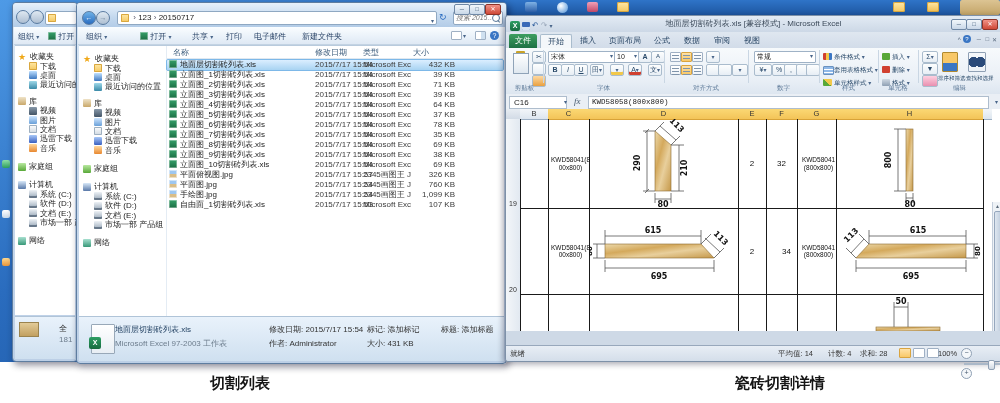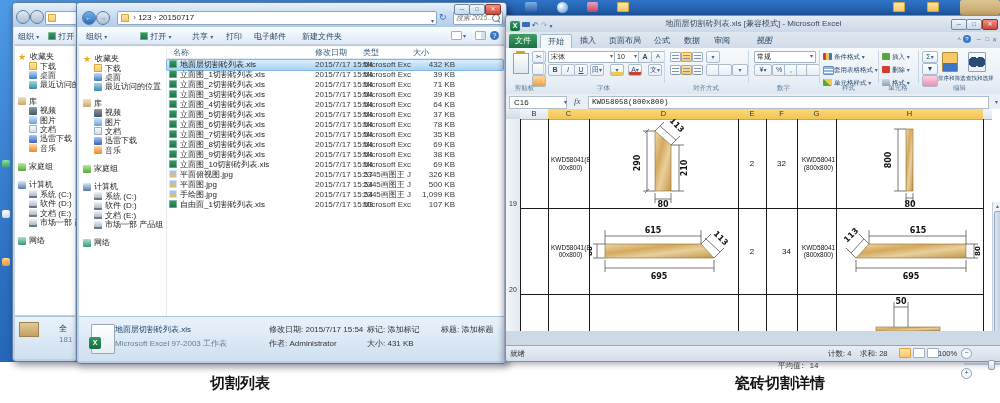--- a/index.html
+++ b/index.html
@@ -460,21 +460,21 @@
               <span class="fn">平面俯视图.jpg</span>
               <span class="fd">2015/7/17 15:57</span>
               <span class="ft">2345画图王 JPG ...</span>
               <span class="fs">326 KB</span>
             </div>
           <div class="frow" style="top:120px;">
               <span class="fic j"></span>
               <span class="fn">平面图.jpg</span>
               <span class="fd">2015/7/17 15:54</span>
               <span class="ft">2345画图王 JPG ...</span>
-              <span class="fs">500 KB</span>
+              <span class="fs">760 KB</span>
             </div>
           <div class="frow" style="top:130px;">
               <span class="fic j"></span>
               <span class="fn">手绘图.jpg</span>
               <span class="fd">2015/7/17 15:54</span>
               <span class="ft">2345画图王 JPG ...</span>
               <span class="fs">1,099 KB</span>
             </div>
           <div class="frow" style="top:140px;">
               <span class="fic x"></span>
@@ -517,21 +517,21 @@
     </div>
 
     <div class="xl-tabs">
       <div class="xtab file" style="left:3px;width:28px;">文件</div>
       <div class="xtab active" style="left:34px;width:30px;">开始</div>
       <div class="xtab" style="left:68px;width:28px;">插入</div>
       <div class="xtab" style="left:98px;width:42px;">页面布局</div>
       <div class="xtab" style="left:142px;width:28px;">公式</div>
       <div class="xtab" style="left:172px;width:28px;">数据</div>
       <div class="xtab" style="left:202px;width:28px;">审阅</div>
-      <div class="xtab" style="left:244px;width:28px;font-style:italic;">视图</div>
+      <div class="xtab" style="left:232px;width:28px;">视图</div>
       <span style="position:absolute;right:40px;top:4px;font-size:6px;color:#5a6a7e;">˄</span>
       <span style="position:absolute;right:30px;top:3px;width:8px;height:8px;border-radius:50%;background:#3a76c4;color:#fff;font-size:6px;line-height:8px;text-align:center;">?</span>
       <span style="position:absolute;right:20px;top:4px;font-size:6px;color:#5a6a7e;">─</span>
       <span style="position:absolute;right:12px;top:4px;font-size:6px;color:#5a6a7e;">□</span>
       <span style="position:absolute;right:4px;top:4px;font-size:6px;color:#5a6a7e;">✕</span>
     </div>
 
     <div class="xl-ribbon">
 
       <div style="position:absolute;left:6px;top:3px;width:16px;height:24px;">
@@ -783,21 +783,21 @@
       <div class="vscroll">
         <div class="sarrow" style="top:0;">▲</div>
         <div class="sthumb" style="top:9px;height:150px;"></div>
 
       </div>
     </div>
 
 
     <div class="xl-status">
       <span style="position:absolute;left:4px;top:3px;">就绪</span>
-      <span style="position:absolute;left:272px;top:15px;font-family:Liberation Mono, monospace;">平均值: 14</span>
+      <span style="position:absolute;left:272px;top:3px;">平均值: 14</span>
       <span style="position:absolute;left:322px;top:3px;">计数: 4</span>
       <span style="position:absolute;left:354px;top:3px;">求和: 28</span>
       <span style="position:absolute;left:392px;top:2px;"><span class="vwic on"></span><span class="vwic"></span><span class="vwic"></span></span>
       <span style="position:absolute;left:432px;top:3px;">100%</span>
       <span style="position:absolute;left:455px;top:2px;"><span class="zbtn">−</span><span class="zslider"><span class="zknob"></span></span><span class="zbtn">+</span></span>
     </div>
   </div>
 
   <div class="cap" style="left:90px;">切割列表</div>
   <div class="cap" style="left:630px;">瓷砖切割详情</div>

